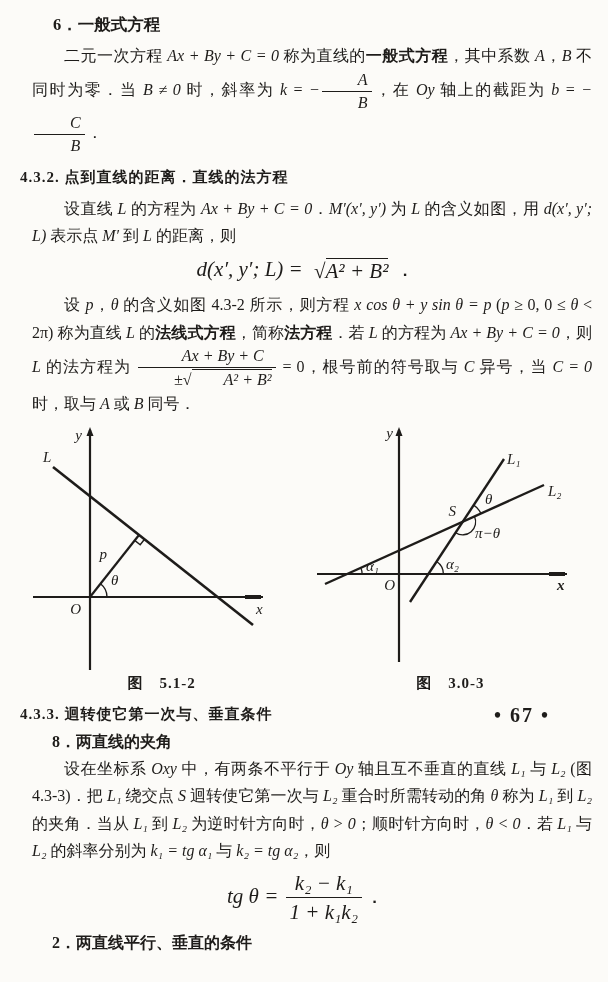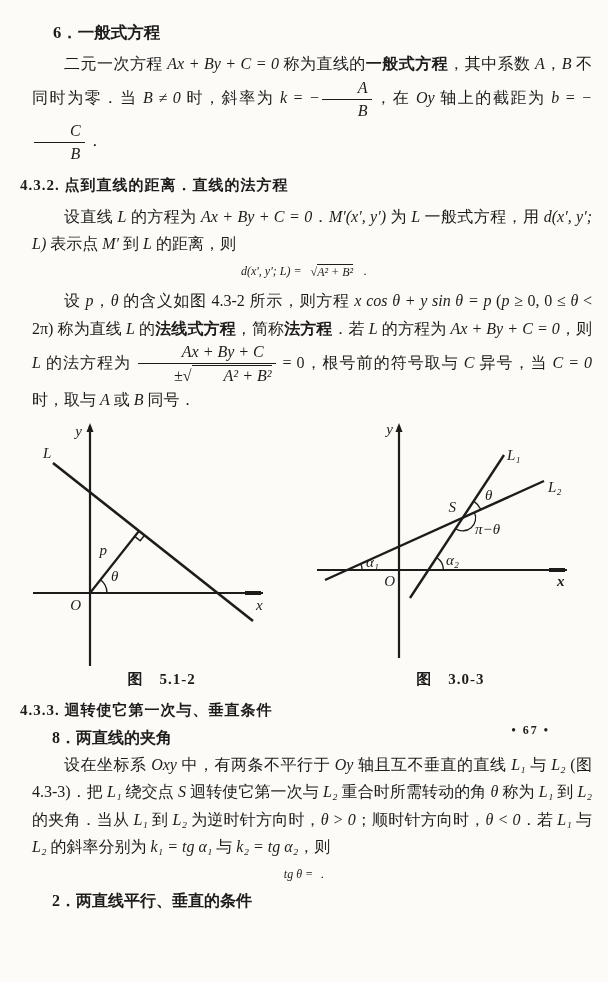--- a/index.html
+++ b/index.html
@@ -3,57 +3,57 @@
 <meta charset="utf-8">
 <style>
   html,body { margin:0; padding:0; }
   body {
     width:608px; height:982px;
     background:#fcfbf8;
     color:#1e1c1a;
     font-family:"Liberation Serif","DejaVu Serif",serif;
     overflow:hidden;
   }
-  .page { box-sizing:border-box; width:608px; height:758px; padding:20px 16px 0 20px; position:relative;border-radius:25px; }
+  .page { box-sizing:border-box; width:608px; height:758px; padding:12px 16px 0 20px; position:relative;border-radius:25px; }
 
   .h-small { font-size:16.5px; font-weight:bold; margin:2px 0 6px; text-indent:2em; }
   .sec-heading { font-size:15px; font-weight:bold; margin:12px 0 8px; letter-spacing:1px; }
   .sub { font-size:16px; font-weight:bold; margin:8px 0 2px; text-indent:2em; }
 
   p.body { font-size:16px; line-height:1.72; text-align:justify; text-indent:2em; margin:0 0 2px 12px; }
 
-  .formula { text-align:center; font-size:12px; margin:5px 0 7px; }
+  .formula { text-align:center; font-size:21px; margin:5px 0 7px; }
 
   .it { font-style:italic; }
   .bd { font-weight:bold; }
 
   .frac { display:inline-block; vertical-align:middle; text-align:center; padding:0 2px; line-height:1.25; }
   .frac .num { display:block; border-bottom:1.6px solid currentColor; padding:0 4px 1px; }
   .frac .den { display:block; padding:1px 4px 0; }
   .ovl { display:inline-block; border-top:1.4px solid currentColor; line-height:1.2; }
 
   .figs { display:flex; justify-content:space-between; margin:4px 0 0 0; }
   .fig { width:49.5%; text-align:center; margin:0; }
   .fig svg { display:block; margin:0 auto; }
   .caption { font-size:15px; font-weight:bold; margin-top:0; letter-spacing:1px; }
 
-  .pagenum { position:absolute; right:58px; bottom:20px; font-size:12px; font-weight:bold; letter-spacing:2px;margin-top:16px; }
+  .pagenum { position:absolute; right:58px; bottom:31px; font-size:20px; font-weight:bold; letter-spacing:2px;margin-top:16px; }
 
   svg text { font-family:"Liberation Serif","DejaVu Serif",serif; font-size:15px; font-style:italic; fill:#1e1c1a; }
 </style>
 </head>
 <body>
 
 <div class="page">
 
   <h3 class="h-small">6．一般式方程</h3>
   <p class="body"><span>二元一次方程 </span><span class="it">Ax + By + C = 0</span><span> 称为直线的</span><span class="bd">一般式方程</span><span>，其中系数 </span><span class="it">A</span><span>，</span><span class="it">B</span><span> 不同时为零．当 </span><span class="it">B ≠ 0</span><span> 时，斜率为 </span><span class="it">k = −</span><span class="frac it"><span class="num">A</span><span class="den">B</span></span><span>，在 </span><span class="it">Oy</span><span> 轴上的截距为 </span><span class="it">b = −</span><span class="frac it"><span class="num">C</span><span class="den">B</span></span><span>．</span></p>
 
   <h2 class="sec-heading">4.3.2. 点到直线的距离．直线的法方程</h2>
-  <p class="body"><span>设直线 </span><span class="it">L</span><span> 的方程为 </span><span class="it">Ax + By + C = 0</span><span>．</span><span class="it">M′(x′, y′)</span><span> 为 </span><span class="it">L</span><span> 一般式方程，用 </span><span class="it">d(x′, y′; L)</span><span> 表示点 </span><span class="it">M′</span><span> 到 </span><span class="it">L</span><span> 的距离，则</span></p>
+  <p class="body"><span>设直线 </span><span class="it">L</span><span> 的方程为 </span><span class="it">Ax + By + C = 0</span><span>．</span><span class="it">M′(x′, y′)</span><span> 为 </span><span class="it">L</span><span> 的含义如图，用 </span><span class="it">d(x′, y′; L)</span><span> 表示点 </span><span class="it">M′</span><span> 到 </span><span class="it">L</span><span> 的距离，则</span></p>
   <div class="formula"><span class="it">d(x′, y′; L) = </span><span class="frac it"><span class="den">√<span class="ovl">A² + B²</span></span></span><span>．</span></div>
   <p class="body"><span>设 </span><span class="it">p</span><span>，</span><span class="it">θ</span><span> 的含义如图 4.3-2 所示，则方程 </span><span class="it">x cos θ + y sin θ = p</span><span> (</span><span class="it">p</span><span> ≥ 0, 0 ≤ </span><span class="it">θ</span><span> &lt; 2π) 称为直线 </span><span class="it">L</span><span> 的</span><span class="bd">法线式方程</span><span>，简称</span><span class="bd">法方程</span><span>．若 </span><span class="it">L</span><span> 的方程为 </span><span class="it">Ax + By + C = 0</span><span>，则 </span><span class="it">L</span><span> 的法方程为 </span><span class="frac it"><span class="num">Ax + By + C</span><span class="den">±√<span class="ovl">A² + B²</span></span></span><span> = 0，根号前的符号取与 </span><span class="it">C</span><span> 异号，当 </span><span class="it">C = 0</span><span> 时，取与 </span><span class="it">A</span><span> 或 </span><span class="it">B</span><span> 同号．</span></p>
 
   <div class="figs">
 
     <figure class="fig">
       <svg width="286" height="252" viewBox="0 0 280 252">
 
         <line x1="67" y1="8" x2="67" y2="248" stroke="#1e1c1a" stroke-width="2.2"></line>
         <polygon points="67,5 63.5,14 70.5,14" fill="#1e1c1a"></polygon>
@@ -107,17 +107,17 @@
         <text x="137" y="147">α₂</text>
       </svg>
       <figcaption class="caption">图　3.0-3</figcaption>
     </figure>
 
   </div>
 
   <h2 class="sec-heading">4.3.3. 迴转使它第一次与、垂直条件</h2>
   <h4 class="sub">8．两直线的夹角</h4>
   <p class="body"><span>设在坐标系 </span><span class="it">Oxy</span><span> 中，有两条不平行于 </span><span class="it">Oy</span><span> 轴且互不垂直的直线 </span><span class="it">L₁</span><span> 与 </span><span class="it">L₂</span><span> (图 4.3-3)．把 </span><span class="it">L₁</span><span> 绕交点 </span><span class="it">S</span><span> 迴转使它第一次与 </span><span class="it">L₂</span><span> 重合时所需转动的角 </span><span class="it">θ</span><span> 称为 </span><span class="it">L₁</span><span> 到 </span><span class="it">L₂</span><span> 的夹角．当从 </span><span class="it">L₁</span><span> 到 </span><span class="it">L₂</span><span> 为逆时针方向时，</span><span class="it">θ &gt; 0</span><span>；顺时针方向时，</span><span class="it">θ &lt; 0</span><span>．若 </span><span class="it">L₁</span><span> 与 </span><span class="it">L₂</span><span> 的斜率分别为 </span><span class="it">k₁ = tg α₁</span><span> 与 </span><span class="it">k₂ = tg α₂</span><span>，则</span></p>
-  <div class="formula"><span class="it">tg θ = </span><span>．</span></div>
+  <div class="formula"><span class="it">tg θ = </span><span class="frac it"><span class="num">k₂ − k₁</span><span class="den">1 + k₁k₂</span></span><span>．</span></div>
   <h4 class="sub">2．两直线平行、垂直的条件</h4>
 
   <div class="pagenum">• 67 •</div>
 </div>
 
 </body></html>

